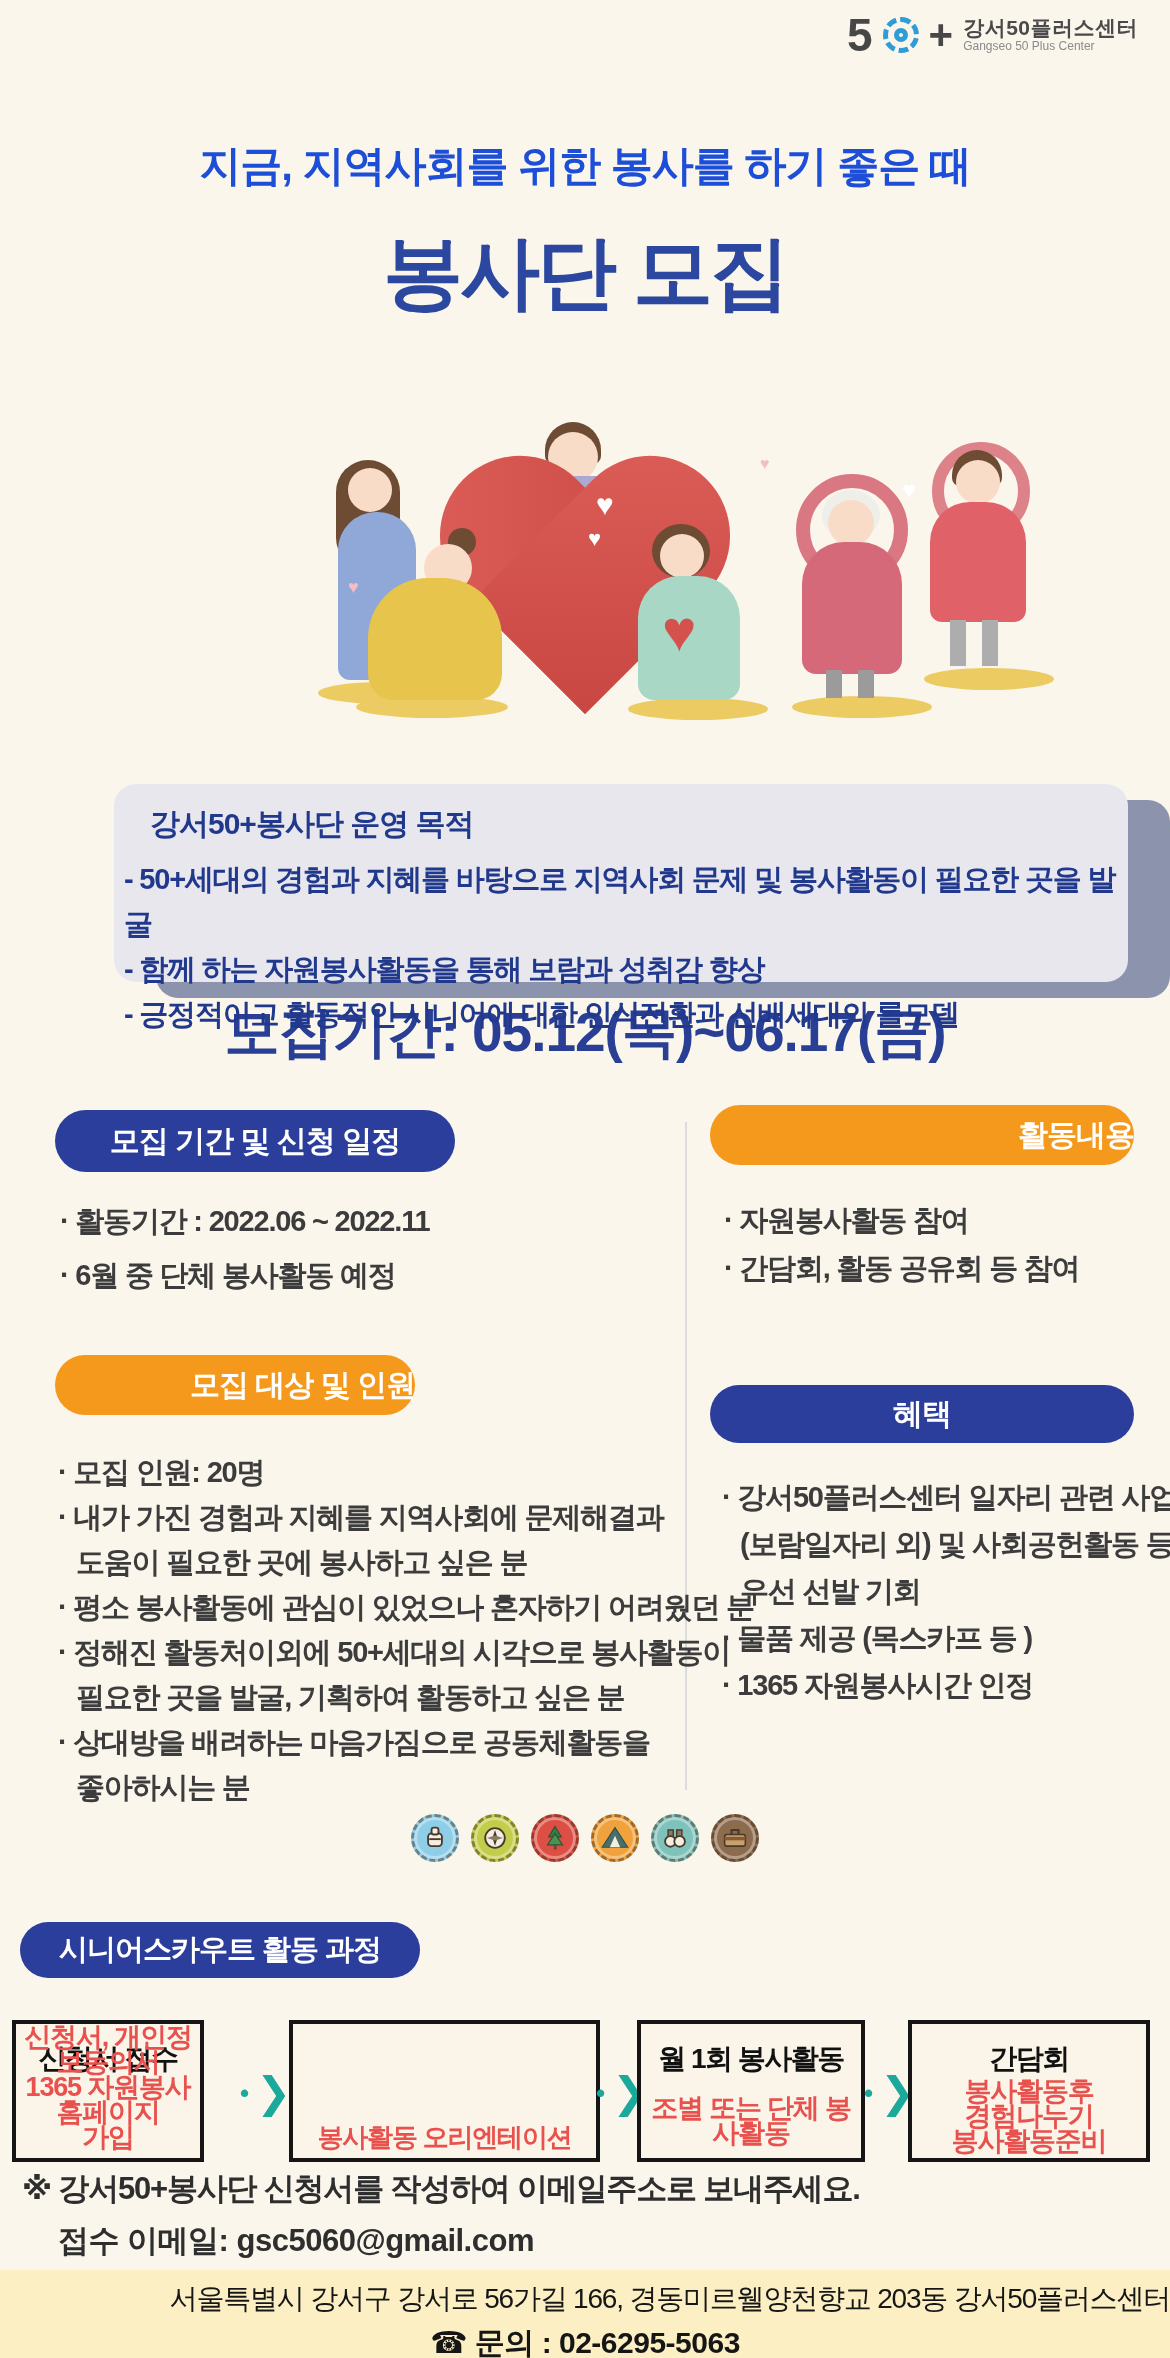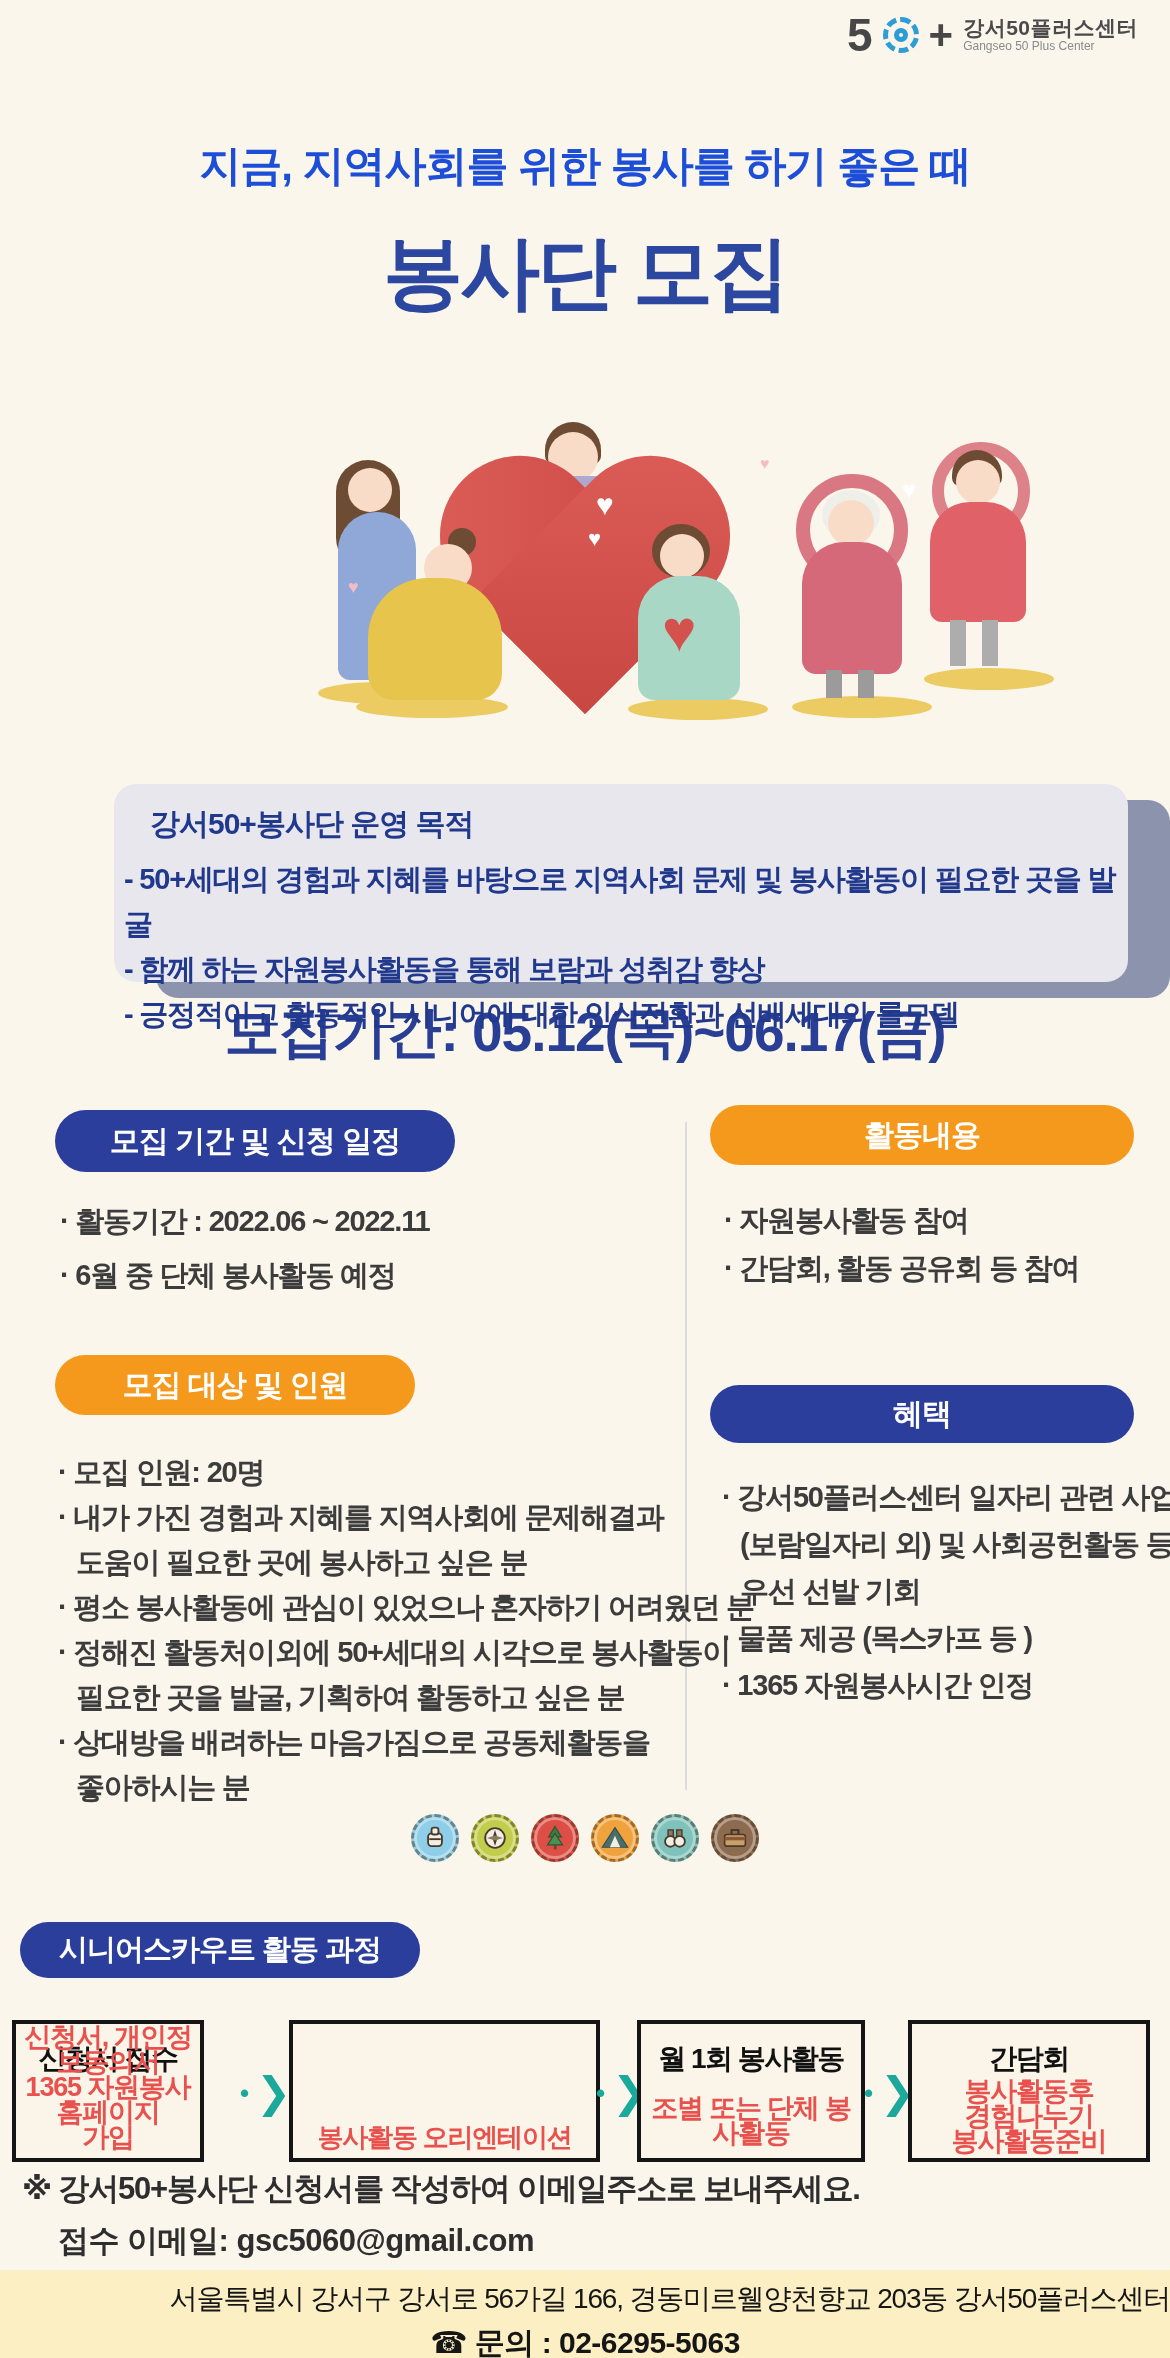--- a/index.html
+++ b/index.html
@@ -50,21 +50,21 @@
     line-height:45px; letter-spacing:-1.2px; }
 
   
   .period { position:absolute; left:0; top:996px; width:1170px; text-align:center;
     font-size:55px; font-weight:900; color:#293E95; letter-spacing:-1px; }
 
   
   .pill { position:absolute; display:flex; align-items:center; justify-content:center;
     color:#fff; font-weight:900; border-radius:40px; font-size:30px; letter-spacing:-1px; }
   .pill-blue { background:#2B3E9B; }
-  .pill-orange { background:#F5991D; }
+  .pill-orange { background:#F5991D;justify-content:flex-end; }
 
   
   .txt { position:absolute; font-size:29px; font-weight:700; color:#3C3C3C;
     letter-spacing:-1.2px; }
   .txt div { white-space:nowrap; }
   .indent { padding-left:18px; }
   .red { color:#E8514D; }
   .vdivider { position:absolute; left:685px; top:1122px; width:2px; height:668px; background:#DCDCDC; }
 
   

